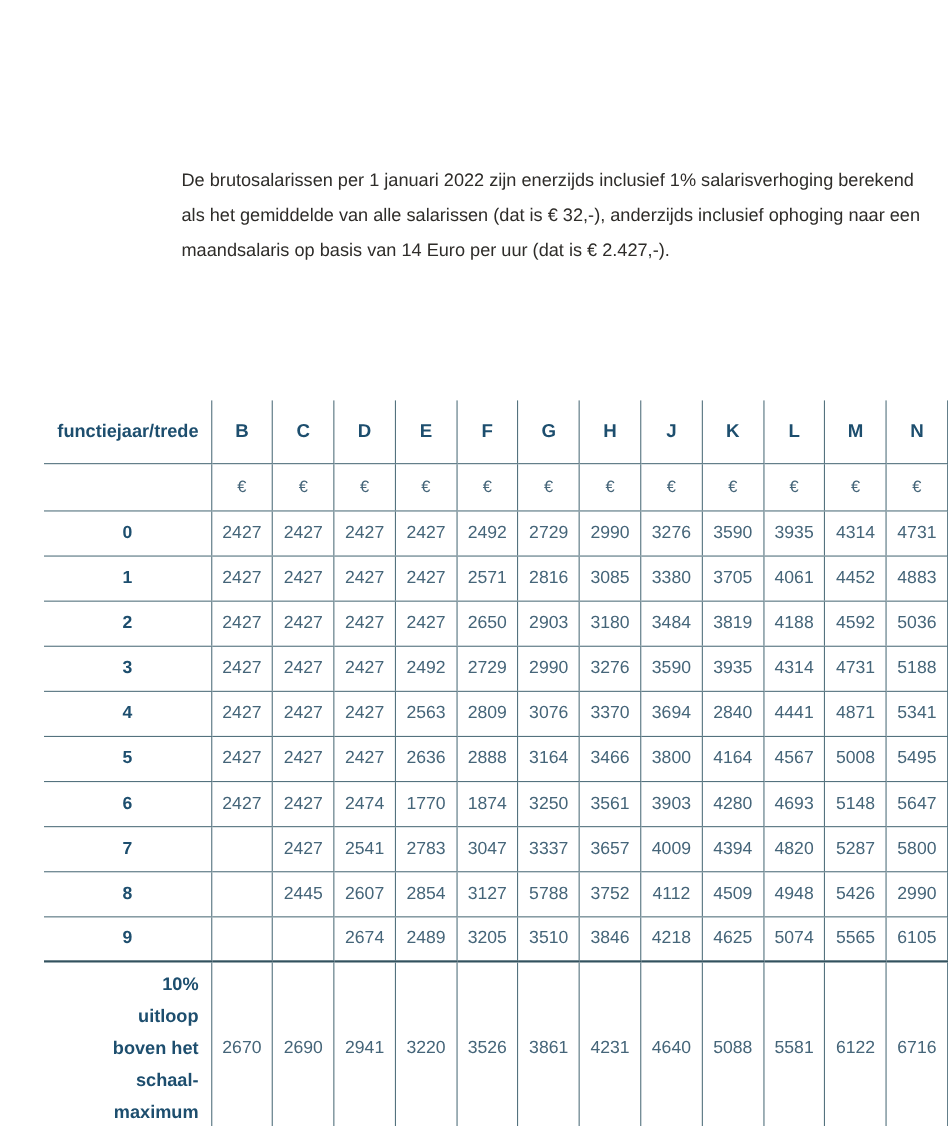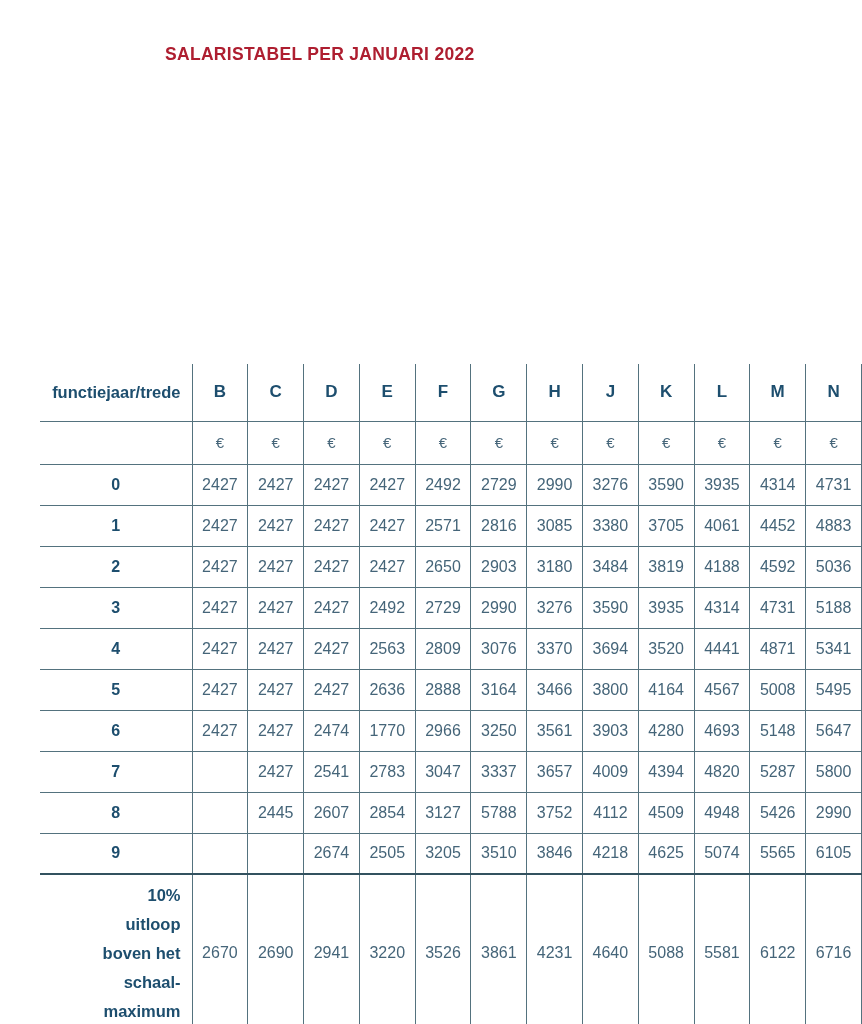--- a/index.html
+++ b/index.html
@@ -115,23 +115,23 @@
     color: var(--table-blue);
     text-align: right !important;
     padding-right: 11px !important;
   }
 </style>
 </head>
 <body>
 
 <div class="page">
 
-  <h1 class="doc-title">SALARISTABEL PER JANUARI 2022</h1>
-
-
+
+
+  <p class="intro intro-2">De brutosalarissen per 1 januari 2022 zijn enerzijds inclusief 1% salarisverhoging berekend als het gemiddelde van alle salarissen (dat is € 32,-), anderzijds inclusief ophoging naar een maandsalaris op basis van 14 Euro per uur (dat is € 2.427,-).</p>
 
   <table class="salary">
     <colgroup>
       <col class="first-col">
     </colgroup>
     <thead>
       <tr class="header-row">
         <th class="corner-label">functiejaar/trede</th>
       <th class="col-letter">B</th>
           <th class="col-letter">C</th>
@@ -226,21 +226,21 @@
         <tr class="data-row">
           <td class="trede-label">4</td>
           <td class="val-cell">2427</td>
           <td class="val-cell">2427</td>
           <td class="val-cell">2427</td>
           <td class="val-cell">2563</td>
           <td class="val-cell">2809</td>
           <td class="val-cell">3076</td>
           <td class="val-cell">3370</td>
           <td class="val-cell">3694</td>
-          <td class="val-cell">3520</td>
+          <td class="val-cell">2840</td>
           <td class="val-cell">4441</td>
           <td class="val-cell">4871</td>
           <td class="val-cell">5341</td>
         </tr>
         <tr class="data-row">
           <td class="trede-label">5</td>
           <td class="val-cell">2427</td>
           <td class="val-cell">2427</td>
           <td class="val-cell">2427</td>
           <td class="val-cell">2636</td>
@@ -252,21 +252,21 @@
           <td class="val-cell">4567</td>
           <td class="val-cell">5008</td>
           <td class="val-cell">5495</td>
         </tr>
         <tr class="data-row">
           <td class="trede-label">6</td>
           <td class="val-cell">2427</td>
           <td class="val-cell">2427</td>
           <td class="val-cell">2474</td>
           <td class="val-cell">1770</td>
-          <td class="val-cell">2966</td>
+          <td class="val-cell">1874</td>
           <td class="val-cell">3250</td>
           <td class="val-cell">3561</td>
           <td class="val-cell">3903</td>
           <td class="val-cell">4280</td>
           <td class="val-cell">4693</td>
           <td class="val-cell">5148</td>
           <td class="val-cell">5647</td>
         </tr>
         <tr class="data-row">
           <td class="trede-label">7</td>
@@ -296,21 +296,21 @@
           <td class="val-cell">4509</td>
           <td class="val-cell">4948</td>
           <td class="val-cell">5426</td>
           <td class="val-cell">2990</td>
         </tr>
         <tr class="data-row last-data-row">
           <td class="trede-label">9</td>
           <td class="val-cell"></td>
           <td class="val-cell"></td>
           <td class="val-cell">2674</td>
-          <td class="val-cell">2505</td>
+          <td class="val-cell">2489</td>
           <td class="val-cell">3205</td>
           <td class="val-cell">3510</td>
           <td class="val-cell">3846</td>
           <td class="val-cell">4218</td>
           <td class="val-cell">4625</td>
           <td class="val-cell">5074</td>
           <td class="val-cell">5565</td>
           <td class="val-cell">6105</td>
         </tr>
         <tr class="footer-row">

